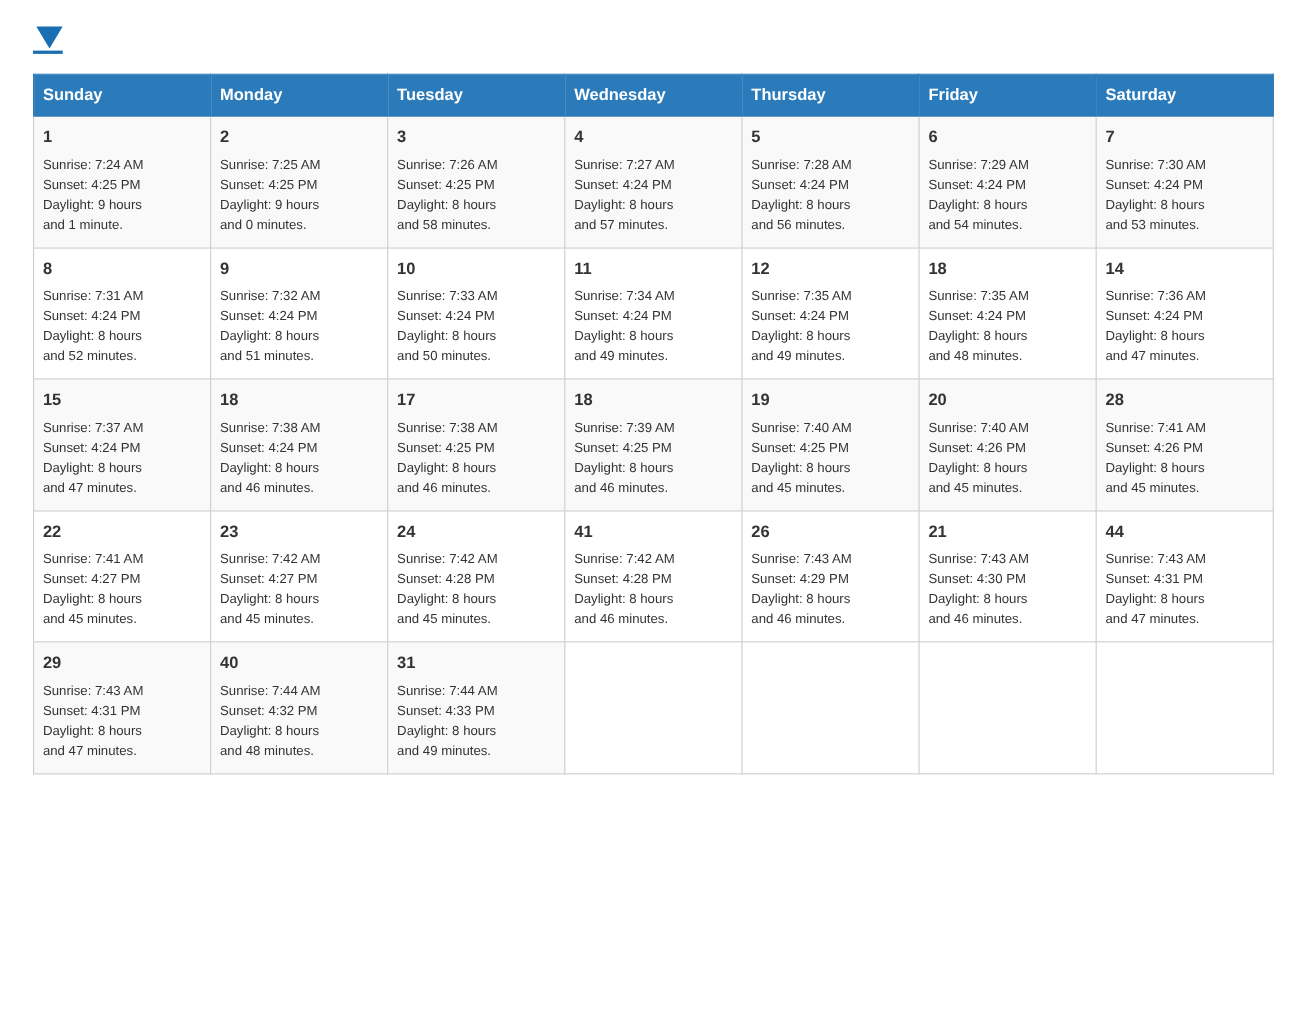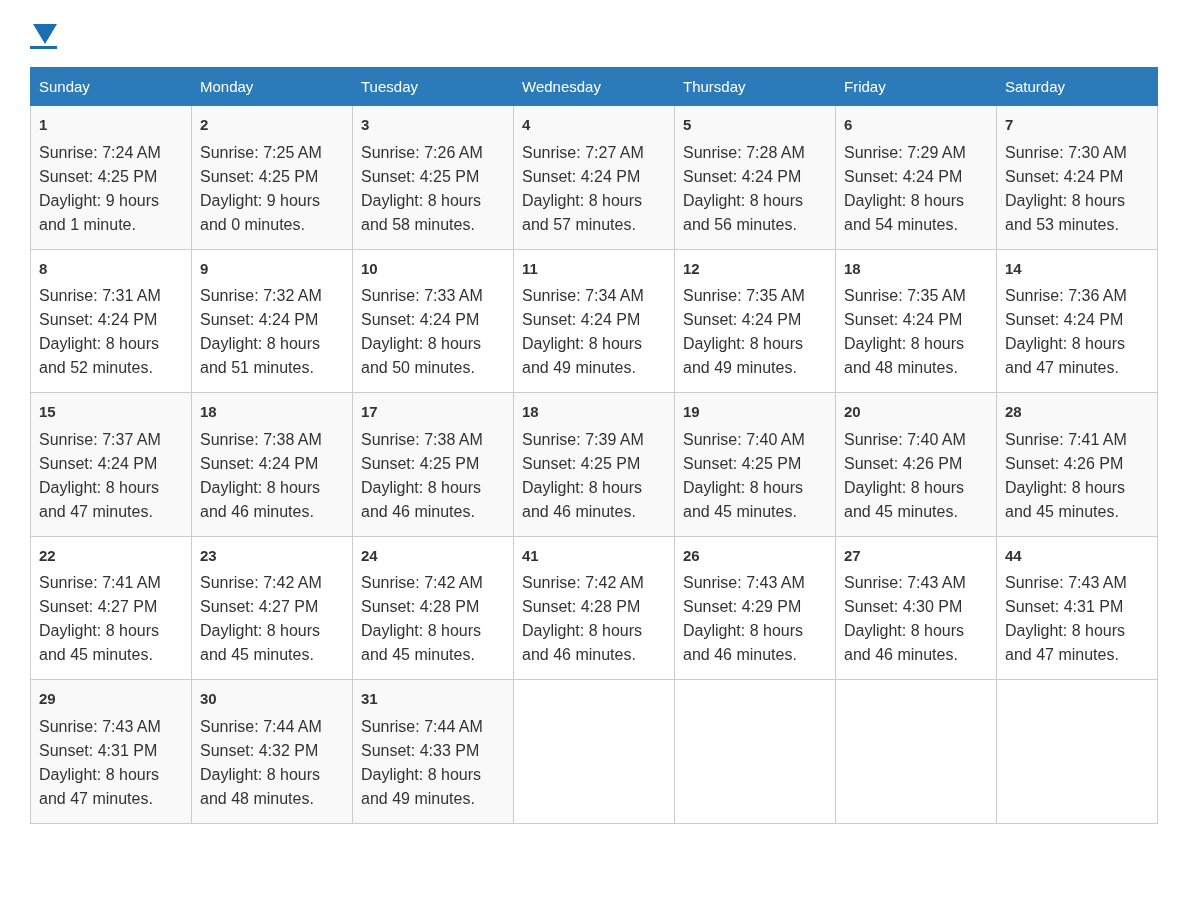--- a/index.html
+++ b/index.html
@@ -61,21 +61,21 @@
     }
     table {
       width: 100%;
       border-collapse: collapse;
       table-layout: fixed;
     }
     thead tr th {
       background-color: #2b7bba;
       color: #fff;
       font-size: 15px;
-      font-weight: normal;
+      font-weight: bold;
       padding: 10px 8px;
       text-align: left;
       border: 1px solid #2b7bba;
     }
     tbody tr td {
       vertical-align: top;
       padding: 8px 8px 12px 8px;
       border: 1px solid #ccc;
       font-size: 13px;
       line-height: 1.5;
@@ -88,21 +88,21 @@
     tbody tr:nth-child(even) td {
       background: #fff;
     }
     .day-num {
       font-size: 15px;
       font-weight: bold;
       margin-bottom: 4px;
       display: block;
     }
     .day-info {
-      font-size: 16px;
+      font-size: 12px;
       color: #333;
     }
     .empty-cell {
       background: #fff !important;
     }
   </style>
 </head>
 <body>
 
 <div class="header">
@@ -344,21 +344,21 @@
       </td>
         <td>
         <span class="day-num">26</span>
         <div class="day-info">
           Sunrise: 7:43 AM<br>
           Sunset: 4:29 PM<br>
           Daylight: 8 hours<br>and 46 minutes.
         </div>
       </td>
         <td>
-        <span class="day-num">27</span>
+        <span class="day-num">21</span>
         <div class="day-info">
           Sunrise: 7:43 AM<br>
           Sunset: 4:30 PM<br>
           Daylight: 8 hours<br>and 46 minutes.
         </div>
       </td>
         <td>
         <span class="day-num">44</span>
         <div class="day-info">
           Sunrise: 7:43 AM<br>
@@ -370,21 +370,21 @@
       <tr>
         <td>
         <span class="day-num">29</span>
         <div class="day-info">
           Sunrise: 7:43 AM<br>
           Sunset: 4:31 PM<br>
           Daylight: 8 hours<br>and 47 minutes.
         </div>
       </td>
         <td>
-        <span class="day-num">30</span>
+        <span class="day-num">40</span>
         <div class="day-info">
           Sunrise: 7:44 AM<br>
           Sunset: 4:32 PM<br>
           Daylight: 8 hours<br>and 48 minutes.
         </div>
       </td>
         <td>
         <span class="day-num">31</span>
         <div class="day-info">
           Sunrise: 7:44 AM<br>

